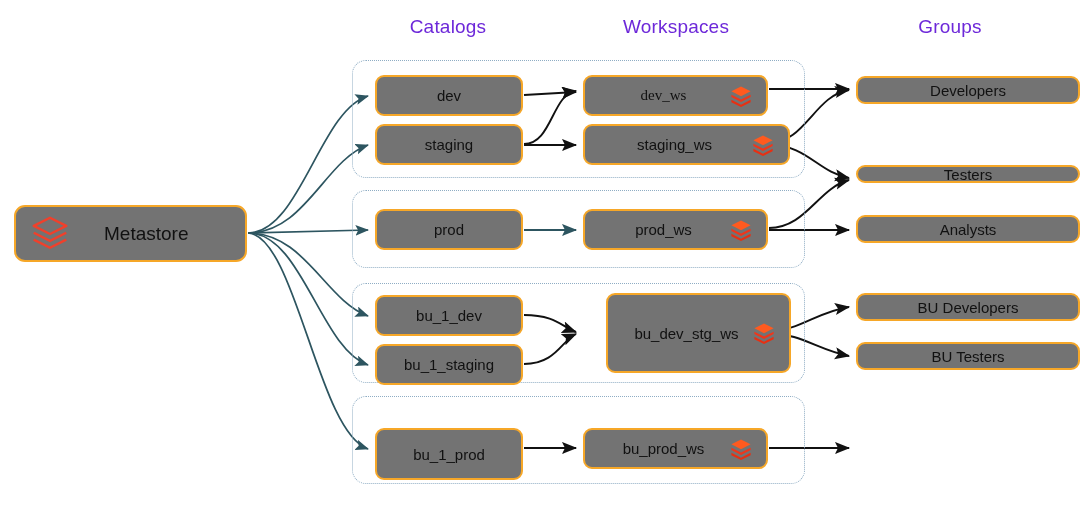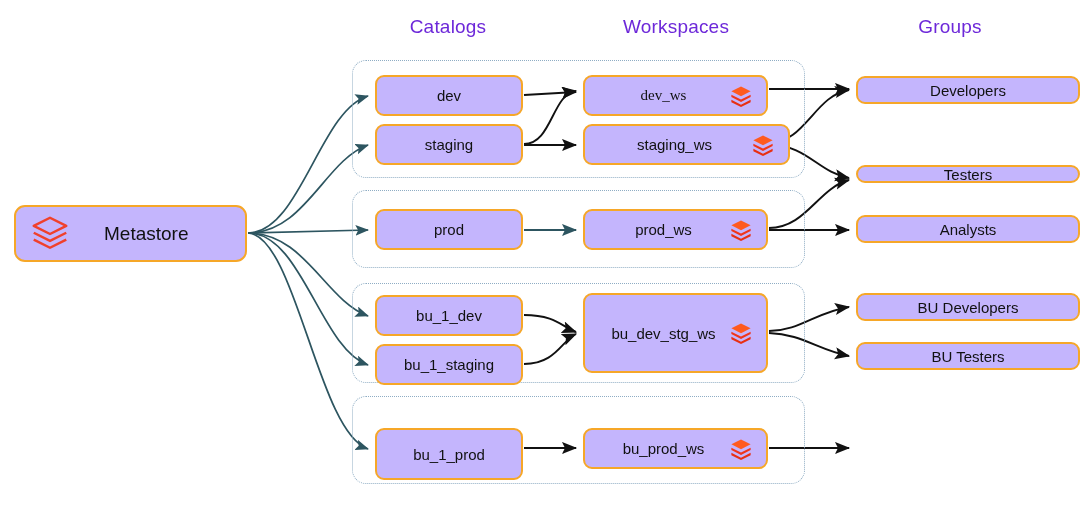--- a/index.html
+++ b/index.html
@@ -8,21 +8,21 @@
   #stage{position:absolute;left:0;top:0;width:1091px;height:511px;}
   #edges{position:absolute;left:0;top:0;width:1091px;height:511px;pointer-events:none;}
 
   .col-header{position:absolute;font-size:19px;color:#6d28d9;letter-spacing:.2px;
               white-space:nowrap;transform:translateX(-50%);}
 
   .group-box{position:absolute;border:1.6px dotted #8fadc4;border-radius:14px;
              box-sizing:border-box;background:transparent;}
 
   .node{position:absolute;box-sizing:border-box;border:2.3px solid #F6A728;
-        border-radius:9px;background:#c4b5fd;display:flex;align-items:center;
+        border-radius:9px;background:#737373;display:flex;align-items:center;
         justify-content:center;font-size:15px;color:#111111;white-space:nowrap;}
   .node.metastore{border-radius:11px;justify-content:flex-start;padding-left:14px;gap:34px;font-size:19px;}
   .node .lbl{display:inline-block;}
   .node.has-logo .lbl{transform:translateX(-12px);}
 
   .ws-logo{position:absolute;right:14px;top:50%;transform:translateY(-50%);
            width:22px;height:22px;}
   .ms-logo{width:40px;height:40px;flex:0 0 40px;}
 </style>
 </head>
@@ -127,21 +127,21 @@
     </svg>
   </div>
   <div class="node has-logo" style="left:583px;top:209px;width:185px;height:41px;">
     <span class="lbl">prod_ws</span>
     <svg class="ws-logo" viewBox="0 0 32 32">
       <path d="M16 2 L30 9.2 L16 16.4 L2 9.2 Z" fill="#FF5A1F"></path>
       <path d="M2 14 L16 21.2 L30 14 L30 17.4 L16 24.6 L2 17.4 Z" fill="#F0351A"></path>
       <path d="M2 21.6 L16 28.8 L30 21.6 L30 25 L16 32 L2 25 Z" fill="#E82F12"></path>
     </svg>
   </div>
-  <div class="node has-logo" style="left:583px;top:293px;width:185px;height:80px;">
+  <div class="node has-logo" style="left:606px;top:293px;width:185px;height:80px;">
     <span class="lbl">bu_dev_stg_ws</span>
     <svg class="ws-logo" viewBox="0 0 32 32">
       <path d="M16 2 L30 9.2 L16 16.4 L2 9.2 Z" fill="#FF5A1F"></path>
       <path d="M2 14 L16 21.2 L30 14 L30 17.4 L16 24.6 L2 17.4 Z" fill="#F0351A"></path>
       <path d="M2 21.6 L16 28.8 L30 21.6 L30 25 L16 32 L2 25 Z" fill="#E82F12"></path>
     </svg>
   </div>
   <div class="node has-logo" style="left:583px;top:428px;width:185px;height:41px;">
     <span class="lbl">bu_prod_ws</span>
     <svg class="ws-logo" viewBox="0 0 32 32">

